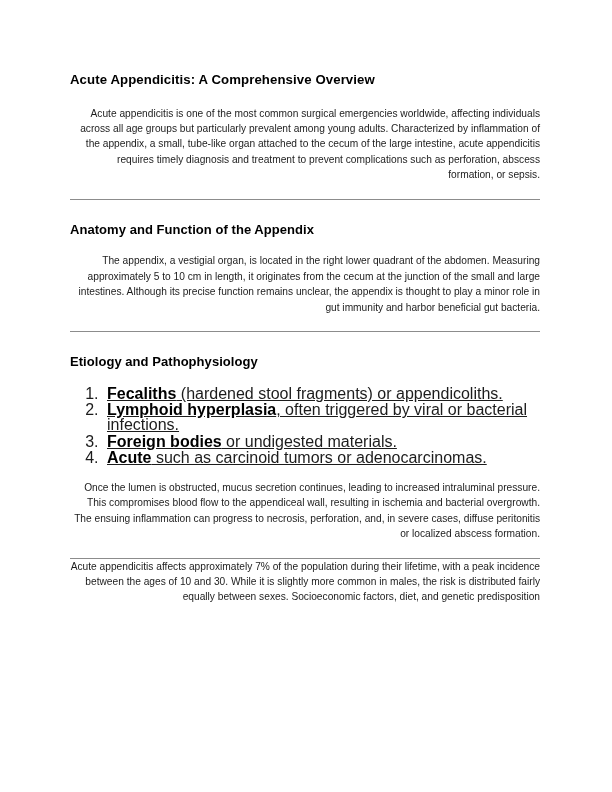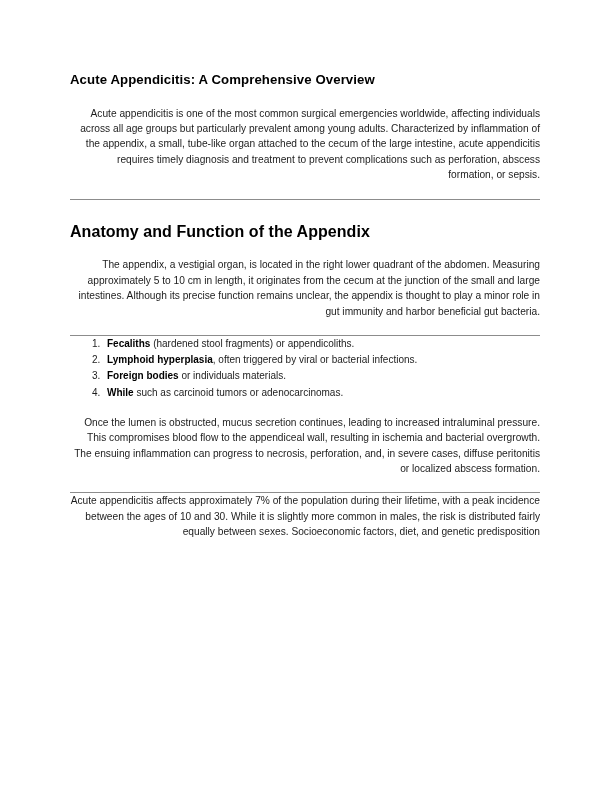--- a/index.html
+++ b/index.html
@@ -43,38 +43,39 @@
     margin-bottom: 16px;
   }
   .rule {
     border: 0;
     border-top: 1px solid #8c8c8c;
     width: 470px;
     margin: 16px 0 0 0;
     height: 0;
   }
   .section-heading {
-    font-size: 16px;
+    font-size: 13px;
     font-weight: bold;
     color: #000000;
     margin: 22px 0 15px 0;
     letter-spacing: 0.05px;
     line-height: 1.3;
   }
   ol.num-list {
     margin: 0 0 15px 0;
     padding: 0 0 0 33px;
     max-width: 455px;
   }
   ol.num-list li {
-    font-size: 10px;
+    font-size: 16px;
     line-height: 15.2px;
     color: #1c1c1c;
     margin: 0 0 1px 0;
     padding-left: 4px;
+    text-decoration: underline;
   }
   ol.num-list li b {
     font-weight: bold;
     color: #000000;
   }
 </style>
 </head>
 <body>
 
 <div class="page">
@@ -85,34 +86,35 @@
 
 
   <hr class="rule">
 
   <h2 class="section-heading">Anatomy and Function of the Appendix</h2>
 
   <p class="para">The appendix, a vestigial organ, is located in the right lower quadrant of the abdomen. Measuring approximately 5 to 10 cm in length, it originates from the cecum at the junction of the small and large intestines. Although its precise function remains unclear, the appendix is thought to play a minor role in gut immunity and harbor beneficial gut bacteria.</p>
 
   <hr class="rule">
 
+  <h2 class="section-heading">Etiology and Pathophysiology</h2>
 
 
   <ol class="num-list">
     <li>
       <b>Fecaliths</b><span> (hardened stool fragments) or appendicoliths.</span>
     </li>
     <li>
       <b>Lymphoid hyperplasia</b><span>, often triggered by viral or bacterial infections.</span>
     </li>
     <li>
-      <b>Foreign bodies</b><span> or individuals materials.</span>
+      <b>Foreign bodies</b><span> or undigested materials.</span>
     </li>
     <li>
-      <b>While</b><span> such as carcinoid tumors or adenocarcinomas.</span>
+      <b>Acute</b><span> such as carcinoid tumors or adenocarcinomas.</span>
     </li>
   </ol>
 
   <p class="para">Once the lumen is obstructed, mucus secretion continues, leading to increased intraluminal pressure. This compromises blood flow to the appendiceal wall, resulting in ischemia and bacterial overgrowth. The ensuing inflammation can progress to necrosis, perforation, and, in severe cases, diffuse peritonitis or localized abscess formation.</p>
 
   <hr class="rule">
 
 
   <p class="para">Acute appendicitis affects approximately 7% of the population during their lifetime, with a peak incidence between the ages of 10 and 30. While it is slightly more common in males, the risk is distributed fairly equally between sexes. Socioeconomic factors, diet, and genetic predisposition</p>
 

